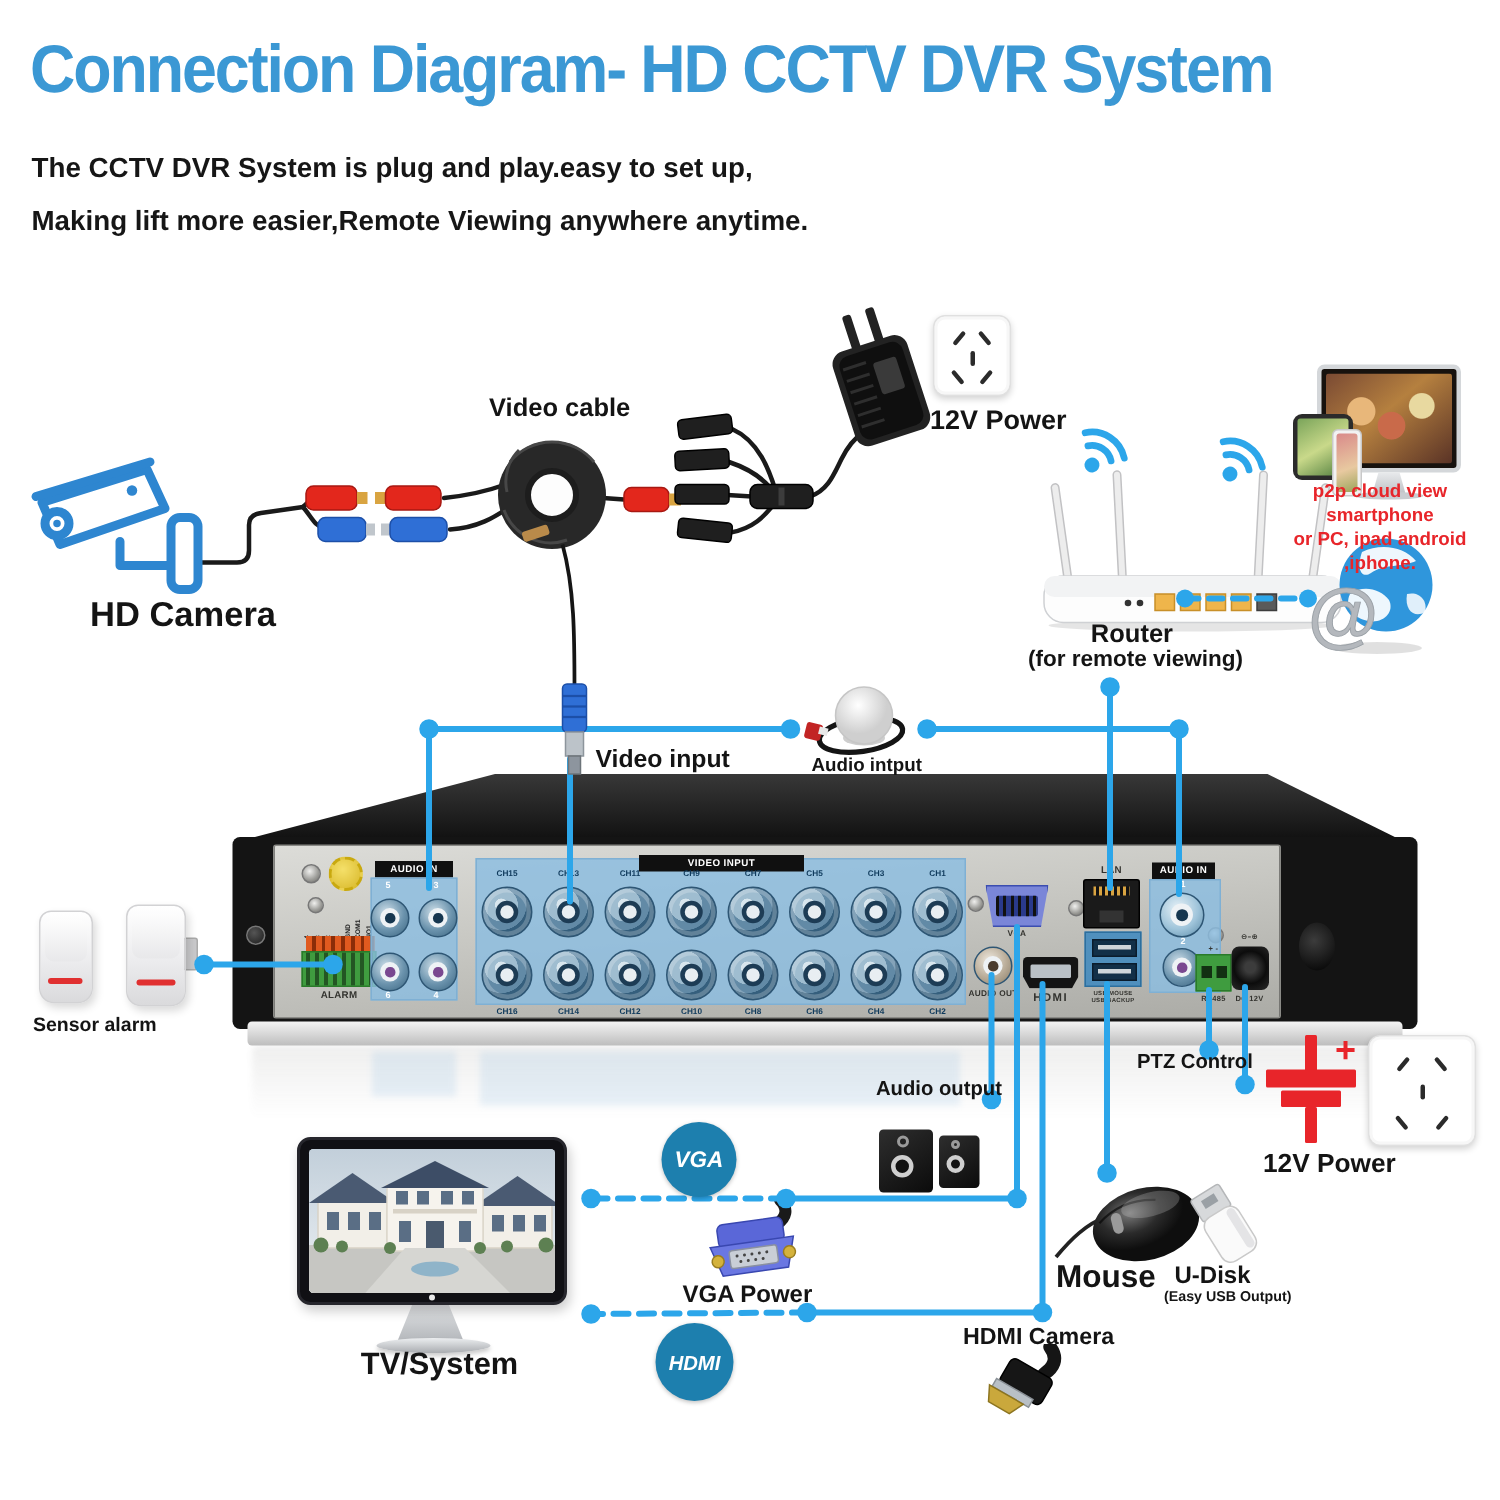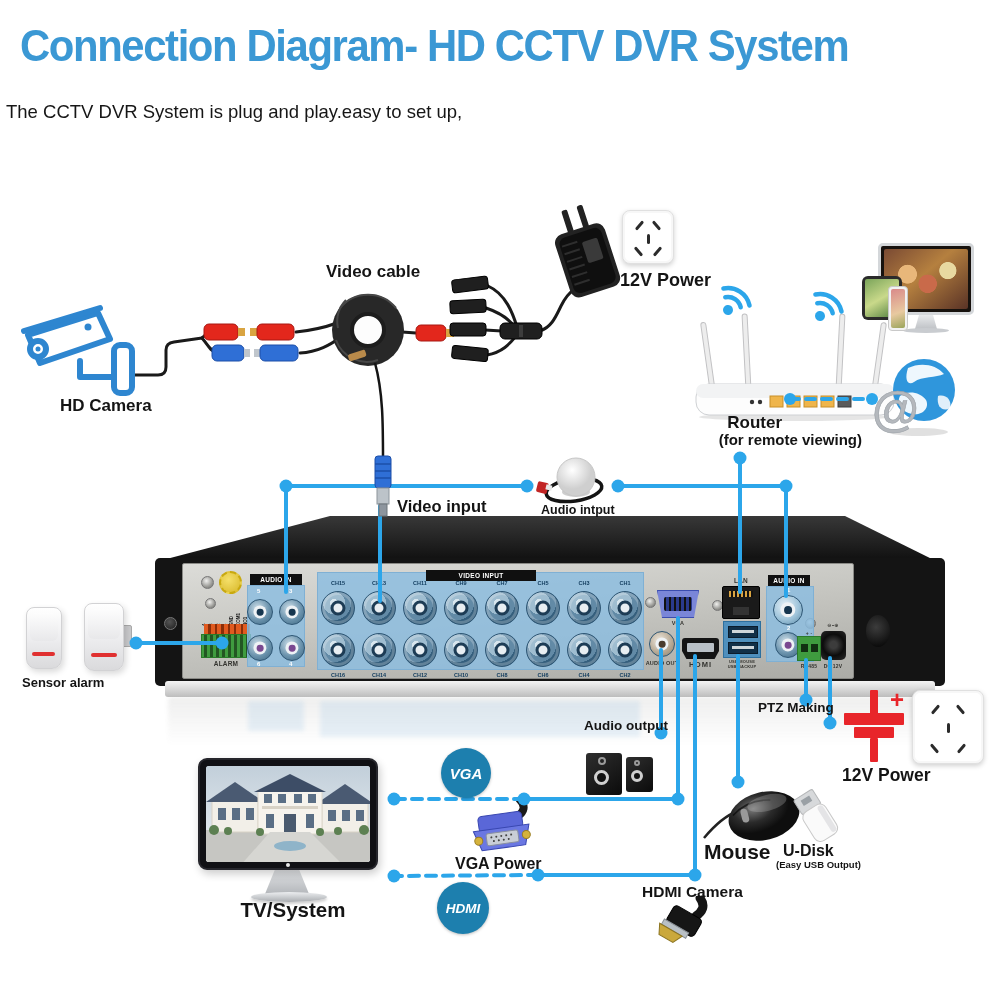--- a/index.html
+++ b/index.html
@@ -5,21 +5,21 @@
   :root{
     --title-blue:#3b98d4; --line-blue:#2ca6ea; --badge-teal:#1d7fae; --alert-red:#e8252a;
   }
   *{margin:0;padding:0;box-sizing:border-box}
   body{background:#fff;font-family:"Liberation Sans",sans-serif}
   #stage{position:relative;width:1000px;height:1000px;background:#fff;overflow:hidden}
   .abs{position:absolute}
   .lbl{position:absolute;font-weight:bold;color:#141414;white-space:nowrap;z-index:6;line-height:1.1}
   .title{position:absolute;left:20px;top:20px;font-size:45px;font-weight:bold;color:var(--title-blue);
          letter-spacing:-1.5px;transform:scaleX(.93);transform-origin:left top;white-space:nowrap}
-  .sub{position:absolute;left:6px;font-size:18.5px;font-weight:normal;color:#161616;white-space:nowrap}
+  .sub{position:absolute;left:21px;font-size:18.5px;font-weight:bold;color:#161616;white-space:nowrap}
   .badge{position:absolute;border-radius:50%;background:var(--badge-teal);color:#fff;font-weight:bold;
          font-style:italic;display:flex;align-items:center;justify-content:center;z-index:6;
          box-shadow:0 1px 3px rgba(0,0,0,.25)}
   .red-note{position:absolute;left:840px;top:319px;width:160px;text-align:center;color:var(--alert-red);
             font-weight:bold;font-size:12.5px;line-height:16px;z-index:6}
   svg{display:block}
   
   #dvr{position:absolute;left:150px;top:505px;width:800px;height:200px;z-index:3}
   #dvr .case{position:absolute;left:5px;top:53px;width:790px;height:128px;background:#141414;border-radius:5px}
   #dvr .base{position:absolute;left:15px;top:176px;width:770px;height:16px;border-radius:3px;
@@ -84,33 +84,34 @@
   
   .refl{position:absolute;z-index:1;filter:blur(2px);opacity:.22}
 </style>
 </head>
 <body>
 
 <div id="stage">
 
   <div class="title">Connection Diagram- HD CCTV DVR System</div>
   <div class="sub" style="top:101px">The CCTV DVR System is plug and play.easy to set up,</div>
+  <div class="sub" style="top:136px">Making lift more easier,Remote Viewing anywhere anytime.</div>
 
   <svg class="abs" style="left:18px;top:295px;z-index:3" width="125" height="112" viewBox="0 0 125 112">
     <g fill="#fff" stroke="#2e86d0" stroke-width="6" stroke-linejoin="round" stroke-linecap="round">
       <path d="M10,40 L80,18 L92,44 L22,68 Z"></path>
       <path d="M6,36 L82,13" fill="none"></path>
       <circle cx="20" cy="54" r="8"></circle>
       <circle cx="20" cy="54" r="2.5" fill="#2e86d0" stroke="none"></circle>
       <circle cx="70" cy="32" r="3.5" fill="#2e86d0" stroke="none"></circle>
       <path d="M62,66 L62,82 L96,82" fill="none"></path>
       <rect x="96" y="50" width="18" height="48" rx="6"></rect>
     </g>
   </svg>
-  <div class="lbl" style="left:60px;top:397px;font-size:17px">HD Camera</div>
+  <div class="lbl" style="left:60px;top:397px;font-size:23px">HD Camera</div>
 
   <svg class="abs" style="left:0;top:0;z-index:2" width="1000" height="1000" viewBox="0 0 1000 1000">
     <g fill="none" stroke="#1a1a1a" stroke-width="3" stroke-linecap="round">
       <path d="M132,375 L158,375 Q166,375 166,367 L166,350 Q166,343 174,342 L202,338"></path>
       <path d="M202,338 C207,333 210,331 215,331"></path>
       <path d="M202,338 C208,345 210,351 216,352"></path>
       <path d="M296,332 C315,330 326,327 337,323"></path>
       <path d="M300,353 C318,352 330,345 341,337"></path>
       <path d="M402,332 L416,333"></path>
       <path d="M488,286 C506,294 513,314 517,327"></path>
@@ -209,36 +210,40 @@
     </g>
   </svg>
   <svg class="abs" style="left:808px;top:274px;z-index:3" width="52" height="52" viewBox="0 0 52 52">
     <g transform="rotate(-12 12 42)" fill="none" stroke="var(--line-blue)" stroke-width="4.5" stroke-linecap="round">
       <circle cx="12" cy="42" r="5" fill="var(--line-blue)" stroke="none"></circle>
       <path d="M12,29 A13,13 0 0 1 25,42"></path>
       <path d="M12,20 A22,22 0 0 1 34,42"></path>
     </g>
   </svg>
   <div class="lbl" style="left:702px;top:414px;width:80px;text-align:right;font-size:17px">Router</div>
-  <div class="lbl" style="left:652px;top:432px;width:210px;text-align:right;font-size:15px">(for remote viewing)</div>
+  <div class="lbl" style="left:652px;top:432px;width:210px;text-align:center;font-size:15px">(for remote viewing)</div>
 
   <div class="abs" style="left:878px;top:243px;width:96px;height:72px;border:3px solid #d4d7da;border-radius:5px;background:#17120e;z-index:3">
     <div class="devscreen" style="background:
         radial-gradient(circle at 28% 42%, #e8b77a 0 13%, rgba(0,0,0,0) 14%),
         radial-gradient(circle at 52% 58%, #c96a4a 0 16%, rgba(0,0,0,0) 17%),
         radial-gradient(circle at 76% 36%, #e8d9a0 0 11%, rgba(0,0,0,0) 12%),
         linear-gradient(140deg,#7a4a33,#b5803f 45%,#5a3326)"></div>
   </div>
   <div class="abs" style="left:915px;top:315px;width:22px;height:14px;background:linear-gradient(#e8eaec,#bfc2c6);clip-path:polygon(18% 0,82% 0,100% 100%,0 100%);z-index:3"></div>
   <div class="abs" style="left:903px;top:328px;width:46px;height:5px;border-radius:50%;background:#c9ccd0;z-index:3"></div>
   <div class="abs" style="left:862px;top:276px;width:40px;height:44px;background:#2b2b2b;border-radius:6px;z-index:4">
     <div class="devscreen" style="background:linear-gradient(150deg,#7aa45a,#c9d98a 50%,#4a7a3a)"></div>
   </div>
   <div class="abs" style="left:888px;top:286px;width:20px;height:45px;background:#f2f2f2;border:1px solid #c9c9c9;border-radius:4px;z-index:5">
     <div class="devscreen" style="inset:2px;background:linear-gradient(160deg,#d98a8a,#e8c9a0 60%,#9aa45a)"></div>
+  </div>
+  <div class="red-note">
+    <div>p2p cloud  view smartphone</div>
+    <div>or PC, ipad android ,iphone.</div>
   </div>
 
   <svg class="abs" style="left:870px;top:356px;z-index:3" width="92" height="82" viewBox="0 0 92 82">
     <ellipse cx="48" cy="76" rx="30" ry="4" fill="#000" opacity=".12"></ellipse>
     <circle cx="54" cy="34" r="31" fill="#2f96dc"></circle>
     <path d="M38,12 C50,6 66,8 74,18 C66,22 52,20 44,26 C38,30 34,24 38,12 Z" fill="#fff" opacity=".92"></path>
     <path d="M30,40 C38,34 50,36 56,44 C60,52 52,60 42,58 C32,56 26,48 30,40 Z" fill="#fff" opacity=".92"></path>
     <path d="M68,40 C76,38 82,44 80,52 C74,56 66,52 68,40 Z" fill="#fff" opacity=".85"></path>
     <text x="2" y="70" font-family="Liberation Sans, sans-serif" font-size="48" font-weight="bold" fill="#b4b8bd" stroke="#9aa0a6" stroke-width=".6">@</text>
   </svg>
@@ -611,21 +616,21 @@
     <g transform="rotate(-32 28 28)">
       <rect x="17" y="3" width="22" height="17" rx="2" fill="#d7d9db" stroke="#b5b7b9"></rect>
       <rect x="23" y="7" width="10" height="6" fill="#9aa0a5"></rect>
       <rect x="15" y="19" width="26" height="34" rx="7" fill="#fafafa" stroke="#c9c9c9"></rect>
       <rect x="33" y="21" width="6" height="30" rx="3" fill="#e4e4e6"></rect>
     </g>
   </svg>
   <div class="lbl" style="left:783px;top:842px;font-size:16px">U-Disk</div>
   <div class="lbl" style="left:776px;top:860px;font-size:9.5px">(Easy USB Output)</div>
 
-  <div class="lbl" style="left:758px;top:701px;font-size:13.5px">PTZ Making</div>
+  <div class="lbl" style="left:758px;top:701px;font-size:13.5px">PTZ Control</div>
   <svg class="abs" style="left:842px;top:688px;z-index:3" width="68" height="78" viewBox="0 0 68 78">
     <g fill="var(--alert-red)">
       <rect x="28" y="2" width="8" height="24" rx="1"></rect>
       <rect x="2" y="25" width="60" height="12" rx="1"></rect>
       <rect x="12" y="39" width="40" height="11" rx="1"></rect>
       <rect x="28" y="50" width="8" height="24" rx="1"></rect>
     </g>
     <text x="48" y="20" font-size="24" font-weight="bold" fill="var(--alert-red)" font-family="Liberation Sans, sans-serif">+</text>
   </svg>
   <div class="socket" style="left:912px;top:690px;width:72px;height:74px">

